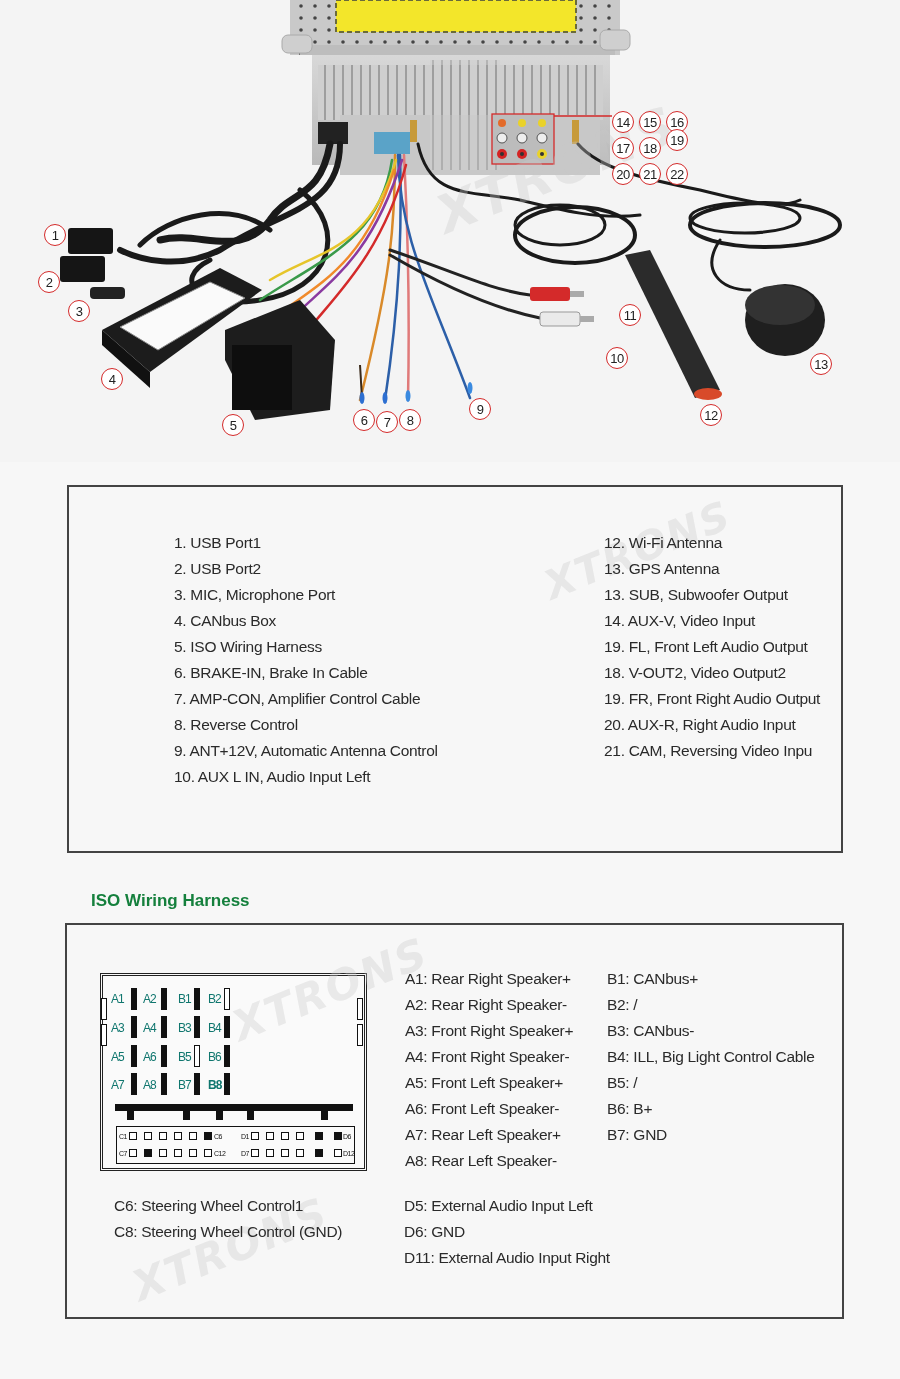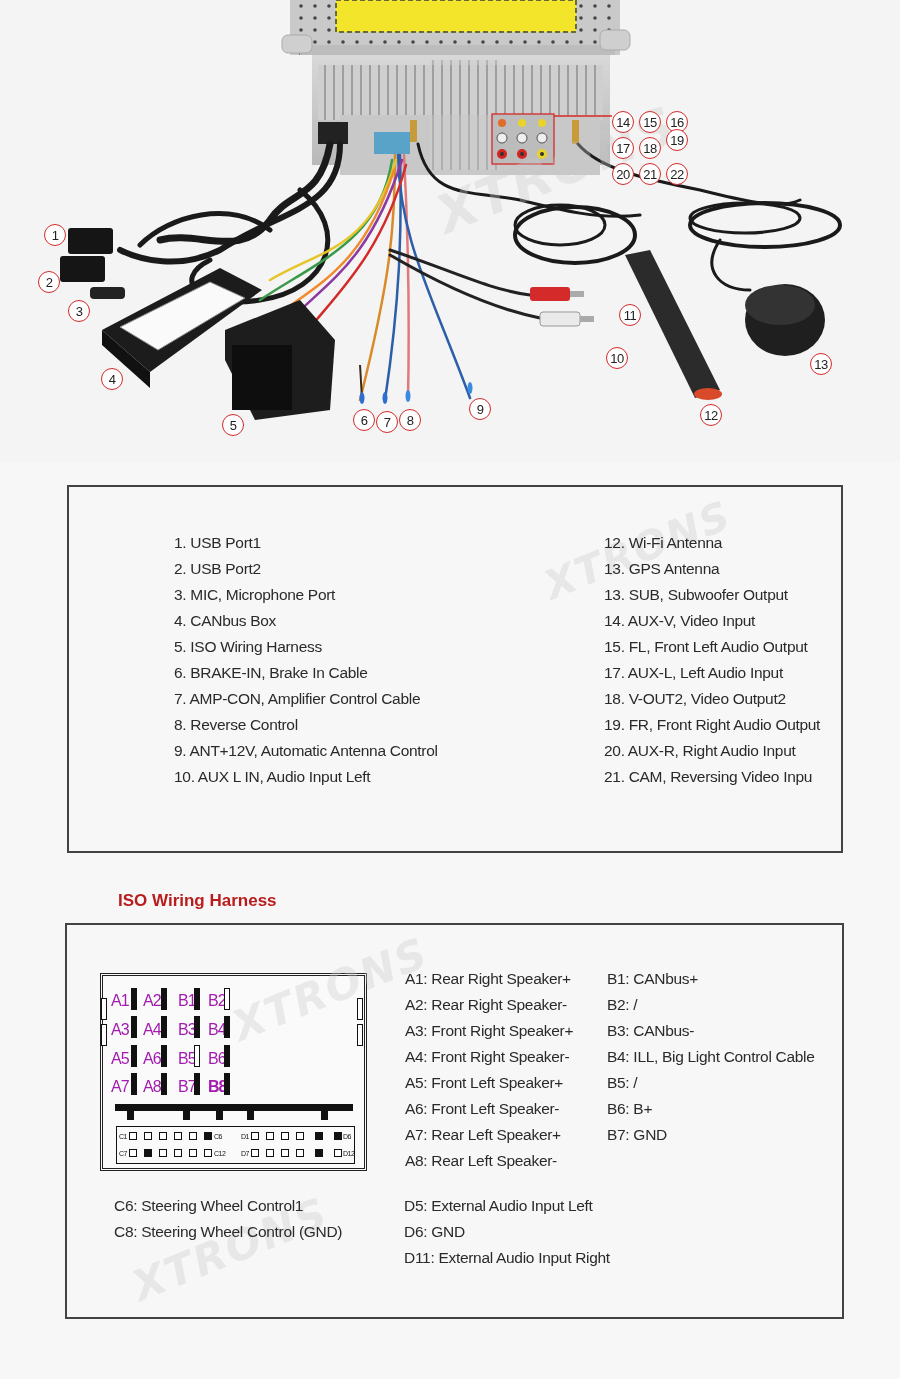--- a/index.html
+++ b/index.html
@@ -33,31 +33,31 @@
   .legend-col.left { left: 60px; }
   .legend-col.right { left: 490px; }
   .legend-item {
     font-family: "Liberation Sans", sans-serif; font-size: 15.5px; color: #2a2a2a;
     height: 26px; line-height: 26px; white-space: nowrap; letter-spacing: -0.3px;
   }
 
   
   .iso-title {
     position: absolute; left: 91px; top: 891px;
-    font-family: "Liberation Sans", sans-serif; font-weight: bold; font-size: 17px; color: #b91c1c; margin-left: 27px;
+    font-family: "Liberation Sans", sans-serif; font-weight: bold; font-size: 17px; color: #15803d;
   }
   .iso-box {
     position: absolute; left: 65px; top: 923px; width: 779px; height: 396px;
     border: 2px solid #444; background: #f7f7f7;
   }
   .connector {
     position: absolute; left: 33px; top: 48px; width: 267px; height: 198px;
     border: 3px double #222; background: #fafafa;
   }
-  .pin-label { position: absolute; font-family: "Liberation Sans", sans-serif; font-size: 16px; color: #a21caf; letter-spacing: -1px; }
+  .pin-label { position: absolute; font-family: "Liberation Sans", sans-serif; font-size: 12px; color: #0f766e; letter-spacing: -1px; }
   .pin { position: absolute; width: 6px; height: 22px; background: #111; }
   .pin.empty { background: #fff; border: 1.5px solid #111; }
   .side-tab { position: absolute; width: 6px; height: 22px; background: #fff; border: 1.5px solid #111; }
   .bus { position: absolute; left: 12px; top: 128px; width: 238px; height: 7px; background: #111; }
   .bus-tooth { position: absolute; top: 135px; width: 7px; height: 9px; background: #111; }
   .cd-frame { position: absolute; left: 13px; top: 150px; width: 239px; height: 38px; border: 1.5px solid #111; }
   .sq { position: absolute; width: 8px; height: 8px; border: 1.5px solid #111; background: #fff; }
   .sq.fill { background: #111; }
   .sq-label { position: absolute; font-family: "Liberation Sans", sans-serif; font-size: 7px; color: #111; letter-spacing: -0.5px; }
 
@@ -228,22 +228,21 @@
     <div class="legend-item">7. AMP-CON, Amplifier Control Cable</div>
     <div class="legend-item">8. Reverse Control</div>
     <div class="legend-item">9. ANT+12V, Automatic Antenna Control</div>
     <div class="legend-item">10. AUX L IN, Audio Input Left</div>
   </div>
   <div class="legend-col right">
     <div class="legend-item">12. Wi-Fi Antenna</div>
     <div class="legend-item">13. GPS Antenna</div>
     <div class="legend-item">13. SUB, Subwoofer Output</div>
     <div class="legend-item">14. AUX-V, Video Input</div>
-    <div class="legend-item">15. FL, Front Left Audio Output</div>
-    <div class="legend-item">17. AUX-L, Left Audio Input</div>
+    <div class="legend-item">19. FL, Front Left Audio Output</div>
     <div class="legend-item">18. V-OUT2, Video Output2</div>
     <div class="legend-item">19. FR, Front Right Audio Output</div>
     <div class="legend-item">20. AUX-R, Right Audio Input</div>
     <div class="legend-item">21. CAM, Reversing Video Inpu</div>
   </div>
 </div>
 
 <div class="iso-title">ISO Wiring Harness</div>
 
 <div class="iso-box">

